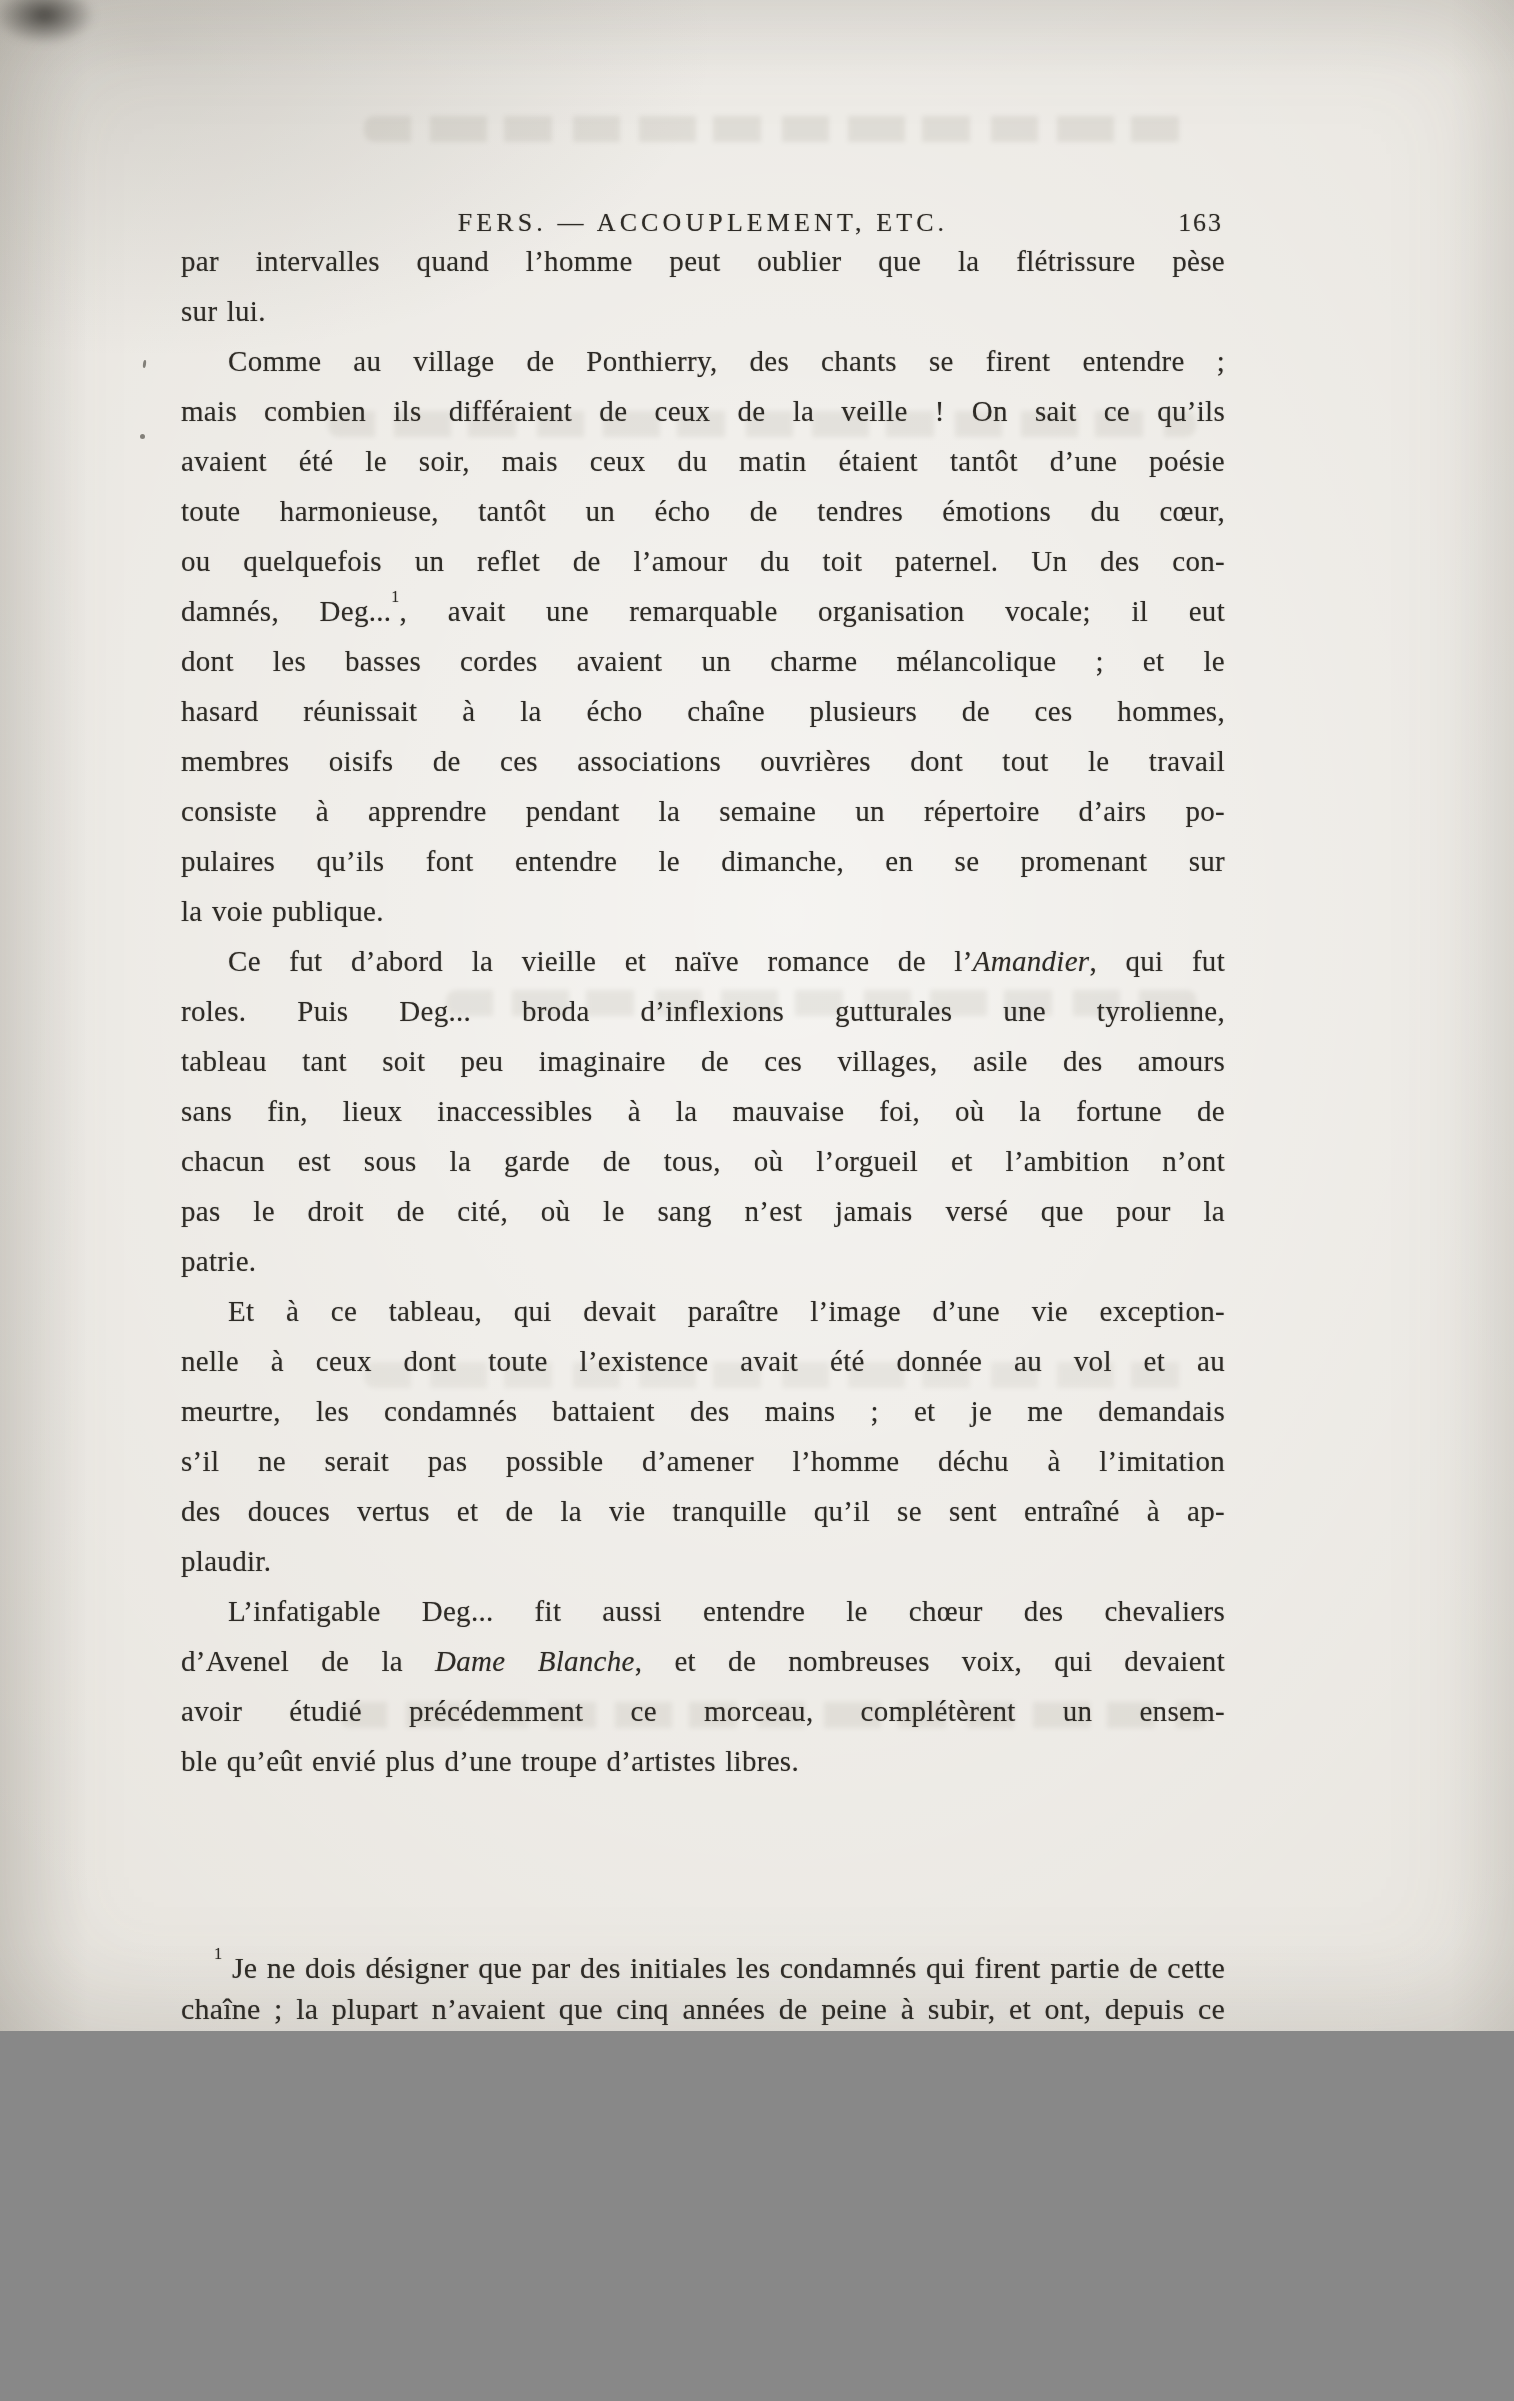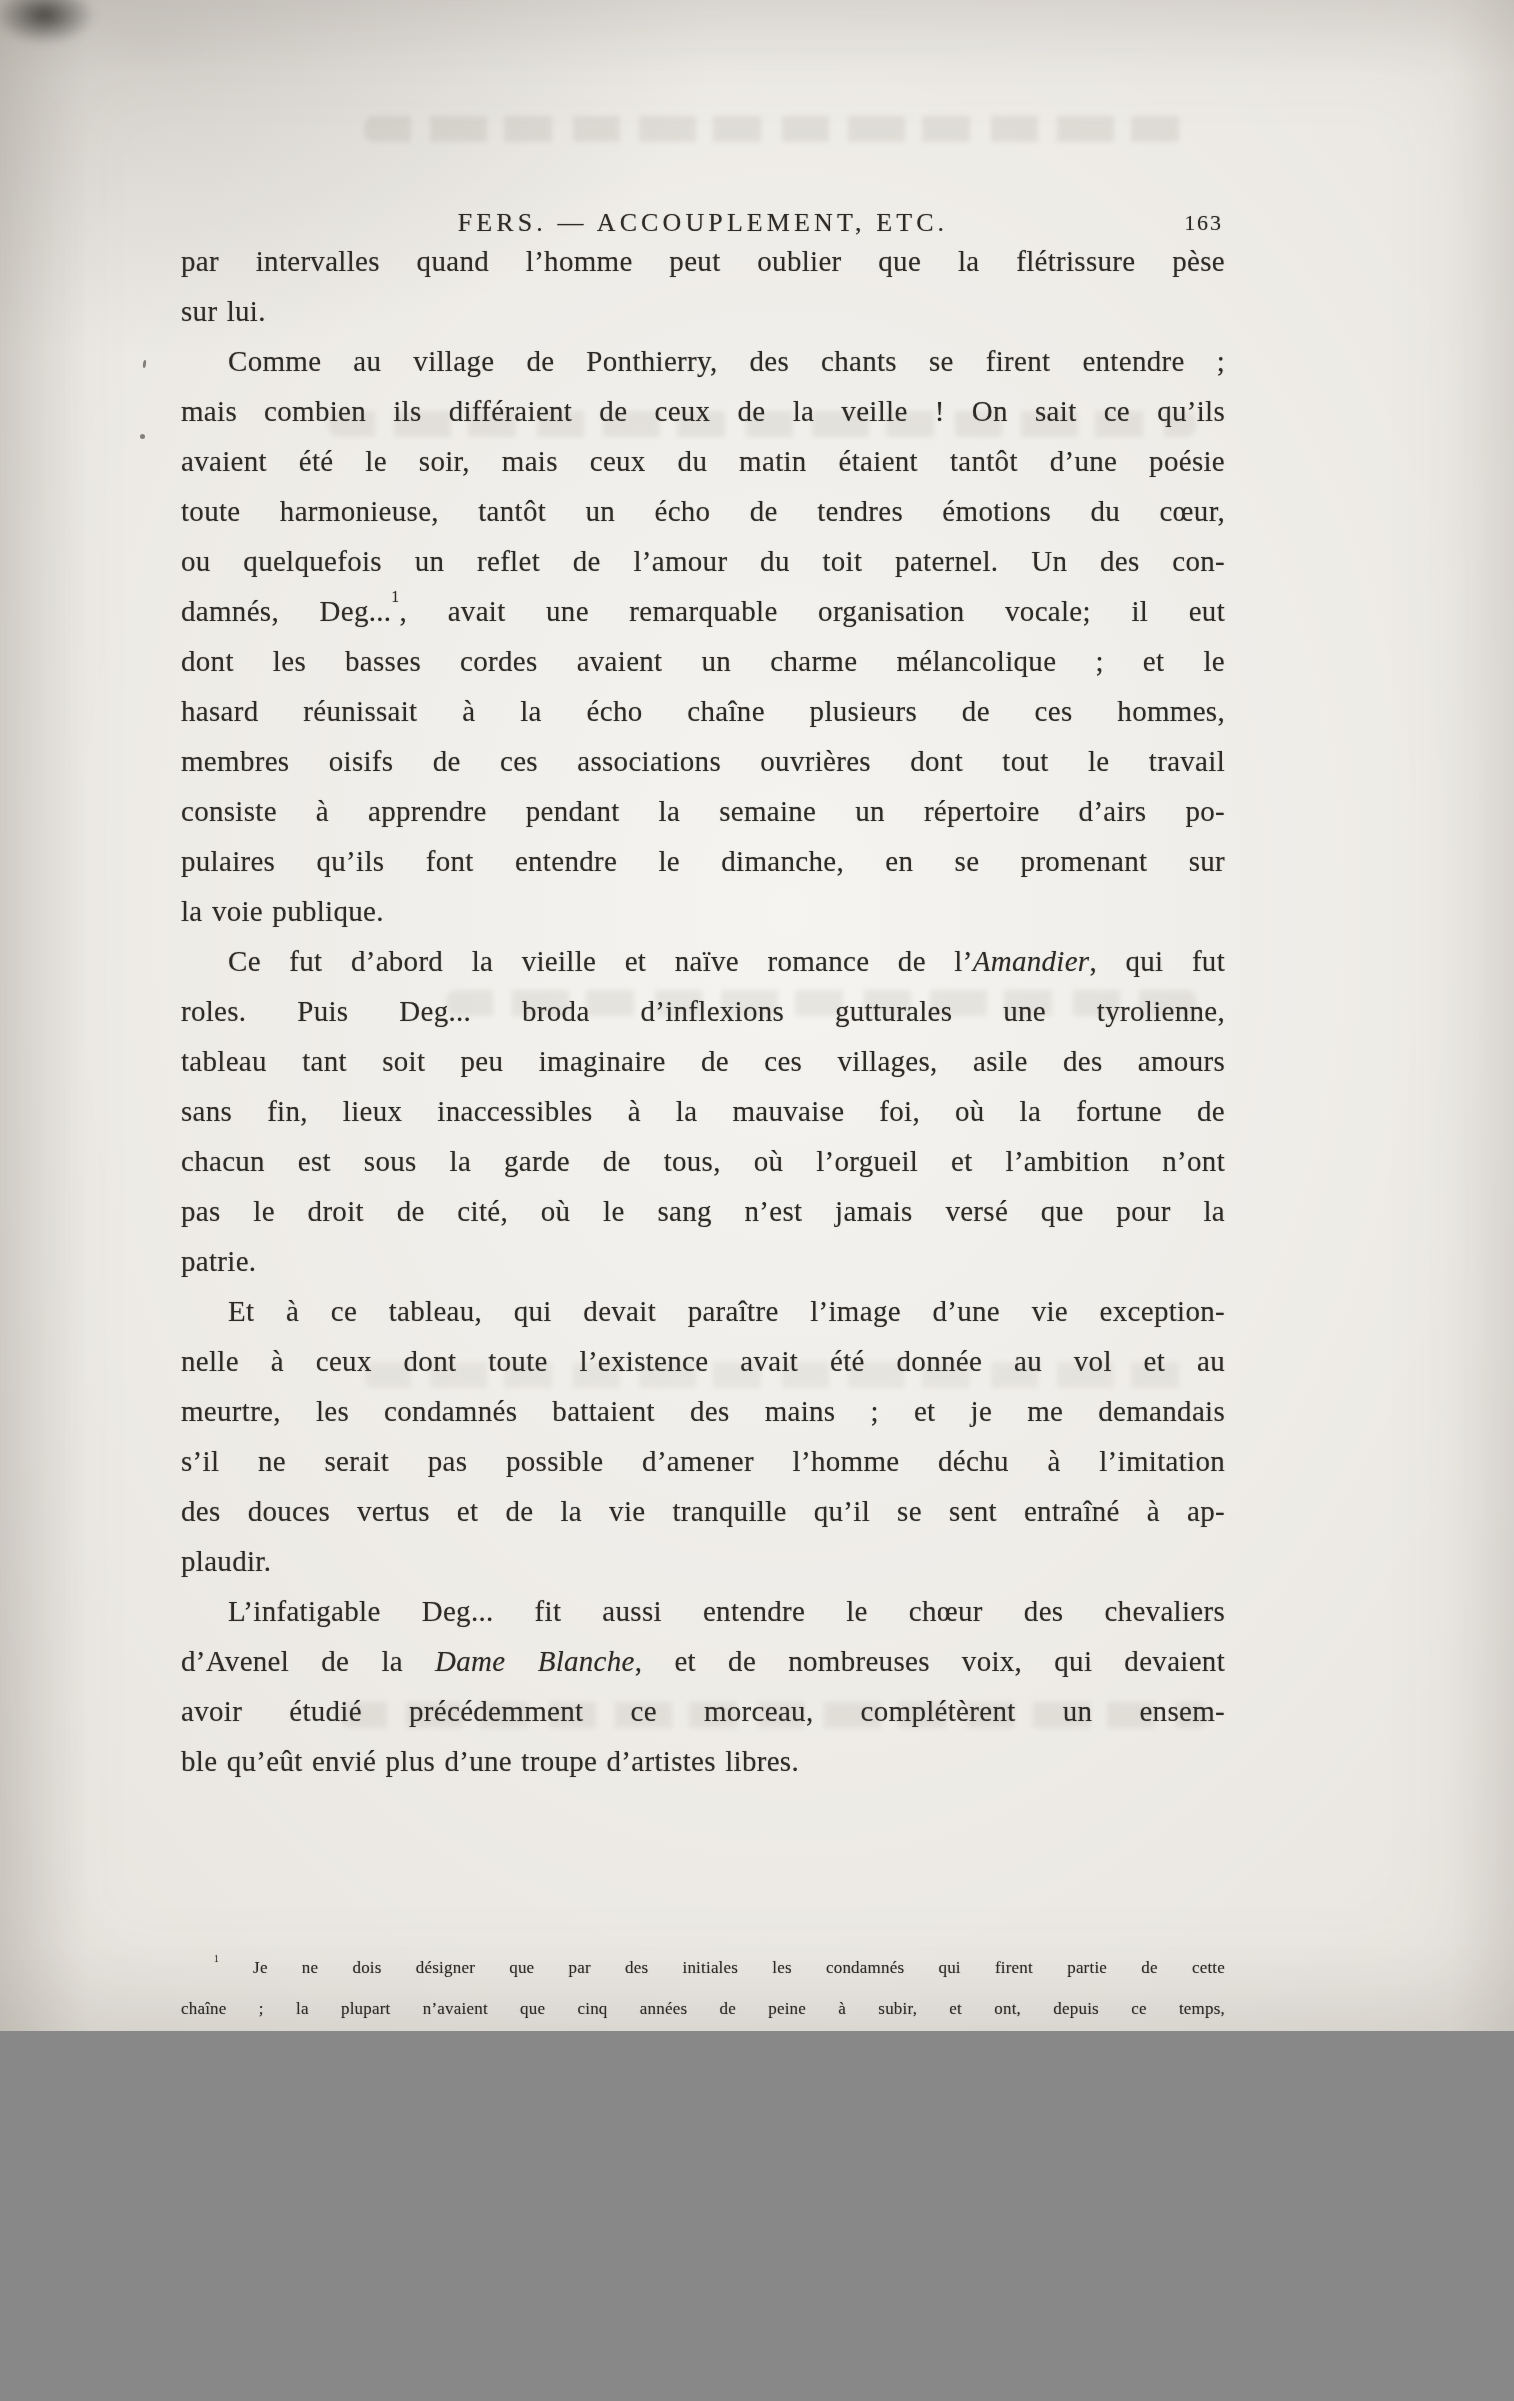--- a/index.html
+++ b/index.html
@@ -26,31 +26,31 @@
   }
   .ink { color: #2e2b26; text-shadow: 0 0 1.2px rgba(46,43,38,0.38); }
 
   .page-header { position: absolute; left: 181px; top: 205px; width: 1044px; height: 38px; }
   .header-title {
     position: absolute; left: 0; right: 0; text-align: center;
     font-size: 26px; letter-spacing: 4.1px; line-height: 35px;
   }
   .page-number {
     position: absolute; right: 2.3px; top: 0;
-    font-size: 22px; letter-spacing: 1.8px; line-height: 35px;
+    font-size: 26px; letter-spacing: 1.8px; line-height: 35px;
   }
 
   .body-text { position: absolute; left: 181px; top: 236px; width: 1044px; }
   .body-line {
     font-size: 29px; line-height: 50px; letter-spacing: 0.3px; word-spacing: 1.8px;
     text-align: justify; text-align-last: justify;
   }
   .footnote-text { position: absolute; left: 181px; top: 1947px; width: 1044px; }
   .footnote-line {
-    font-size: 17px; line-height: 41px; letter-spacing: 0.2px; word-spacing: 1.2px;
+    font-size: 30px; line-height: 41px; letter-spacing: 0.2px; word-spacing: 1.2px;
     text-align: justify; text-align-last: justify;
   }
   .indent { text-indent: 47px; }
   .footnote-text .indent { text-indent: 33px; }
   .par-end { text-align: left; text-align-last: auto; }
   em { }
   sup { font-size: 0.55em; line-height: 0; position: relative; top: -0.5em; }
 
   .ghost {
     position: absolute; height: 26px; opacity: 0.12; filter: blur(2.9px); border-radius: 10.6px;

